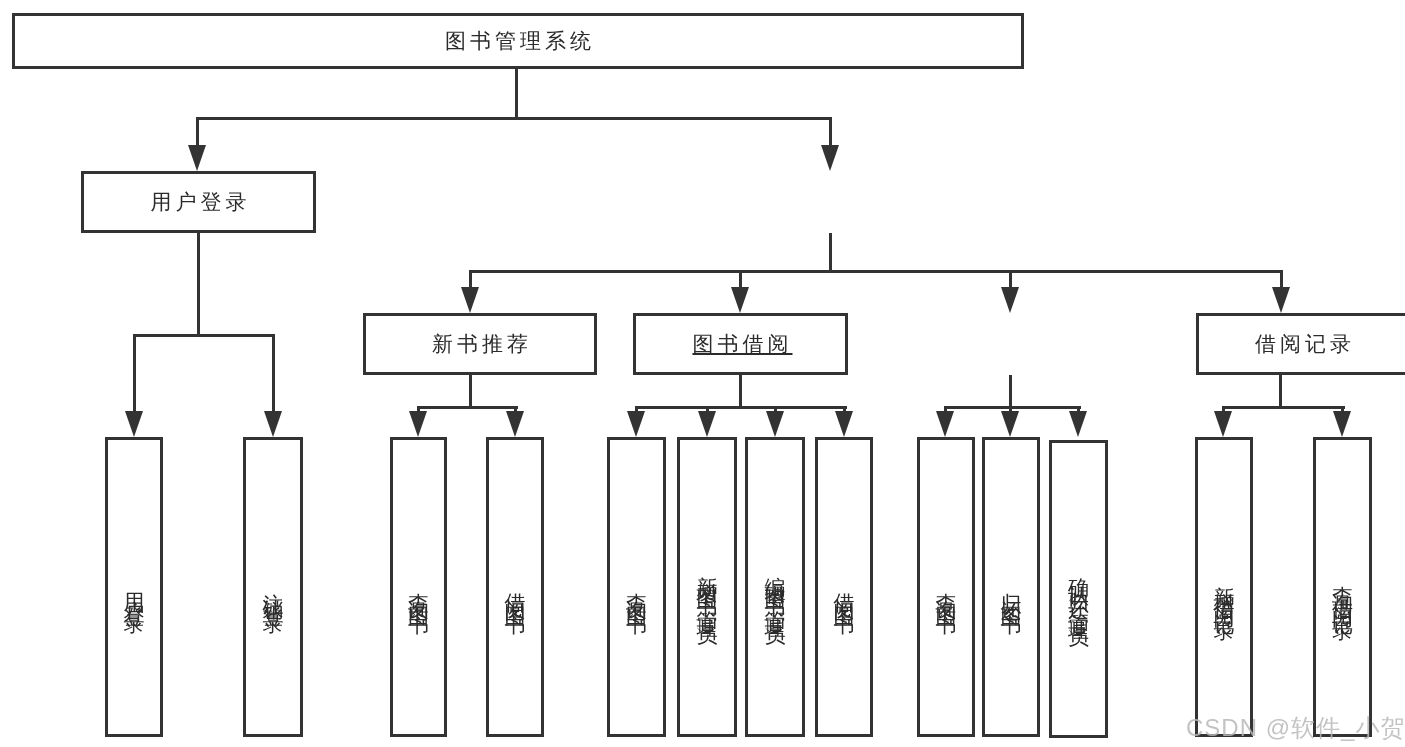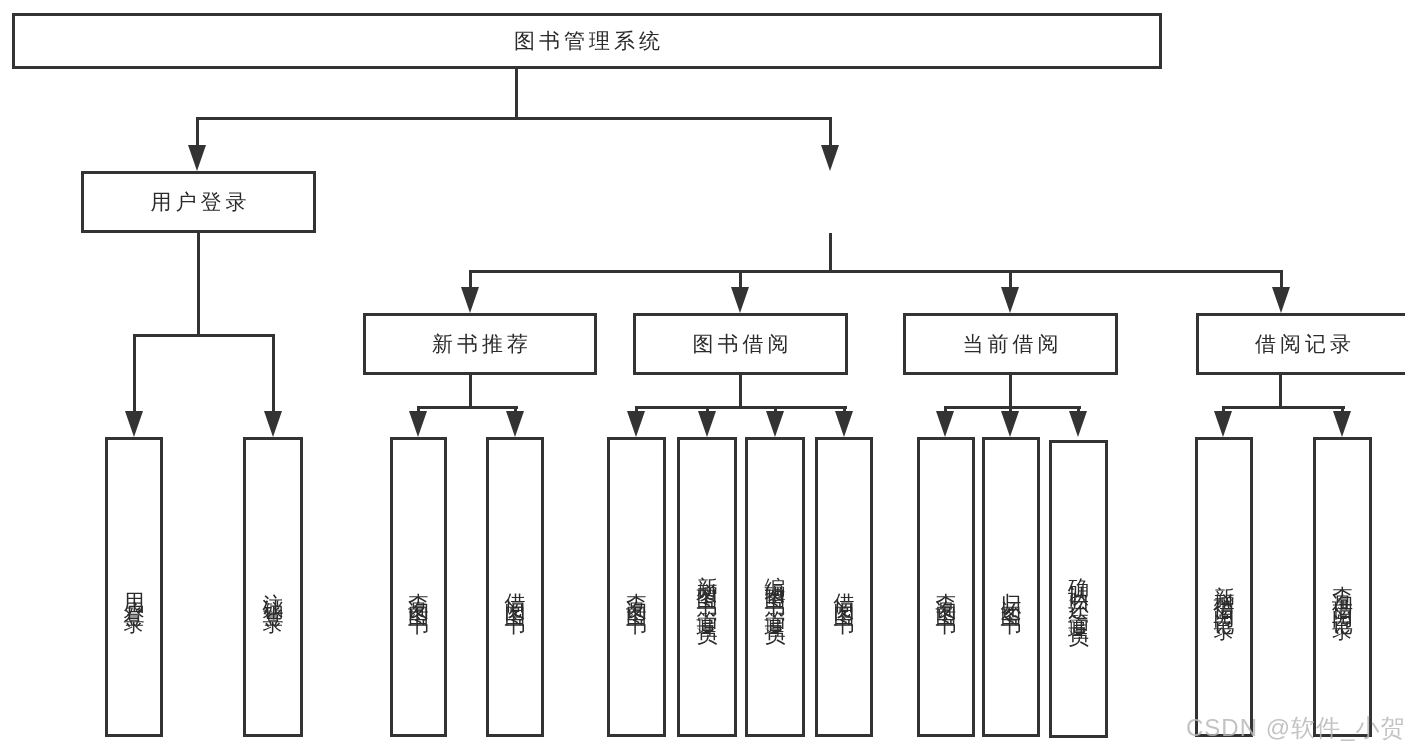--- a/index.html
+++ b/index.html
@@ -56,21 +56,21 @@
     opacity: 0.85;
     z-index: 10;
     white-space: nowrap;
   }
 </style>
 </head>
 <body>
 
 <div class="canvas">
 
-  <div class="node h-node" style="left:12px; top:13px; width:1150px; height:56px;">图书管理系统</div>
+  <div class="node h-node" style="left:12px; top:13px; width:1012px; height:56px;">图书管理系统</div>
 
   <div class="ln" style="left:515px; top:69px; width:3px; height:51px;"></div>
   <div class="ln" style="left:196px; top:117px; width:636px; height:3px;"></div>
   <div class="ln" style="left:196px; top:117px; width:3px; height:31px;"></div>
   <div class="ar" style="left:188px; top:145px;"></div>
   <div class="ln" style="left:829px; top:117px; width:3px; height:31px;"></div>
   <div class="ar" style="left:821px; top:145px;"></div>
 
   <div class="node h-node" style="left:81px; top:171px; width:235px; height:62px;">用户登录</div>
 
@@ -86,22 +86,21 @@
   <div class="ln" style="left:469px; top:270px; width:3px; height:20px;"></div>
   <div class="ar" style="left:461px; top:287px;"></div>
   <div class="ln" style="left:739px; top:270px; width:3px; height:20px;"></div>
   <div class="ar" style="left:731px; top:287px;"></div>
   <div class="ln" style="left:1009px; top:270px; width:3px; height:20px;"></div>
   <div class="ar" style="left:1001px; top:287px;"></div>
   <div class="ln" style="left:1280px; top:270px; width:3px; height:20px;"></div>
   <div class="ar" style="left:1272px; top:287px;"></div>
 
   <div class="node h-node" style="left:363px; top:313px; width:234px; height:62px;">新书推荐</div>
-  <div class="node h-node" style="left:633px; top:313px; width:215px; height:62px;">图书借阅</div>
-  <div class="node h-node" style="left:903px; top:313px; width:215px; height:62px;">当前借阅</div>
+  <div class="node h-node" style="left:633px; top:313px; width:215px; height:62px;text-decoration:underline;">图书借阅</div>
   <div class="node h-node" style="left:1173px; top:313px; width:214px; height:62px;margin-left:23px;">借阅记录</div>
 
   <div class="ln" style="left:469px; top:375px; width:3px; height:34px;"></div>
   <div class="ln" style="left:417px; top:406px; width:101px; height:3px;"></div>
   <div class="ln" style="left:417px; top:406px; width:3px; height:10px;"></div>
   <div class="ar" style="left:409px; top:411px;"></div>
   <div class="ln" style="left:514px; top:406px; width:3px; height:10px;"></div>
   <div class="ar" style="left:506px; top:411px;"></div>
 
   <div class="ln" style="left:739px; top:375px; width:3px; height:34px;"></div>

